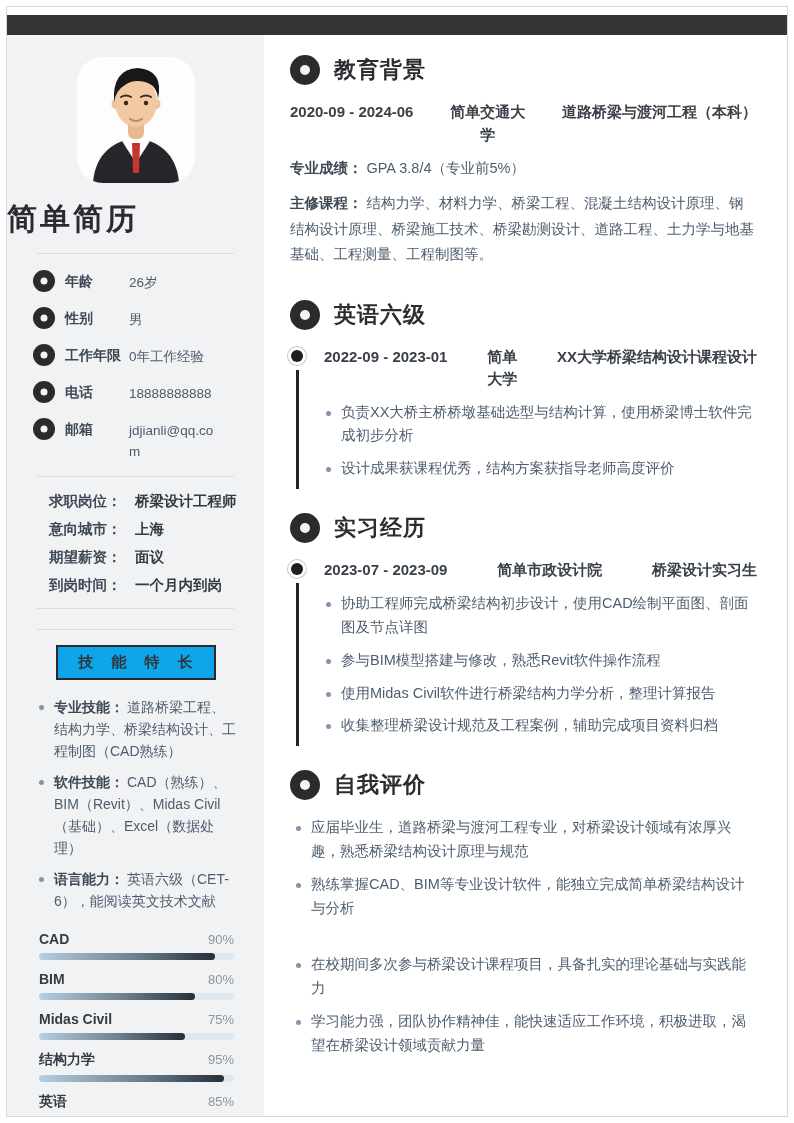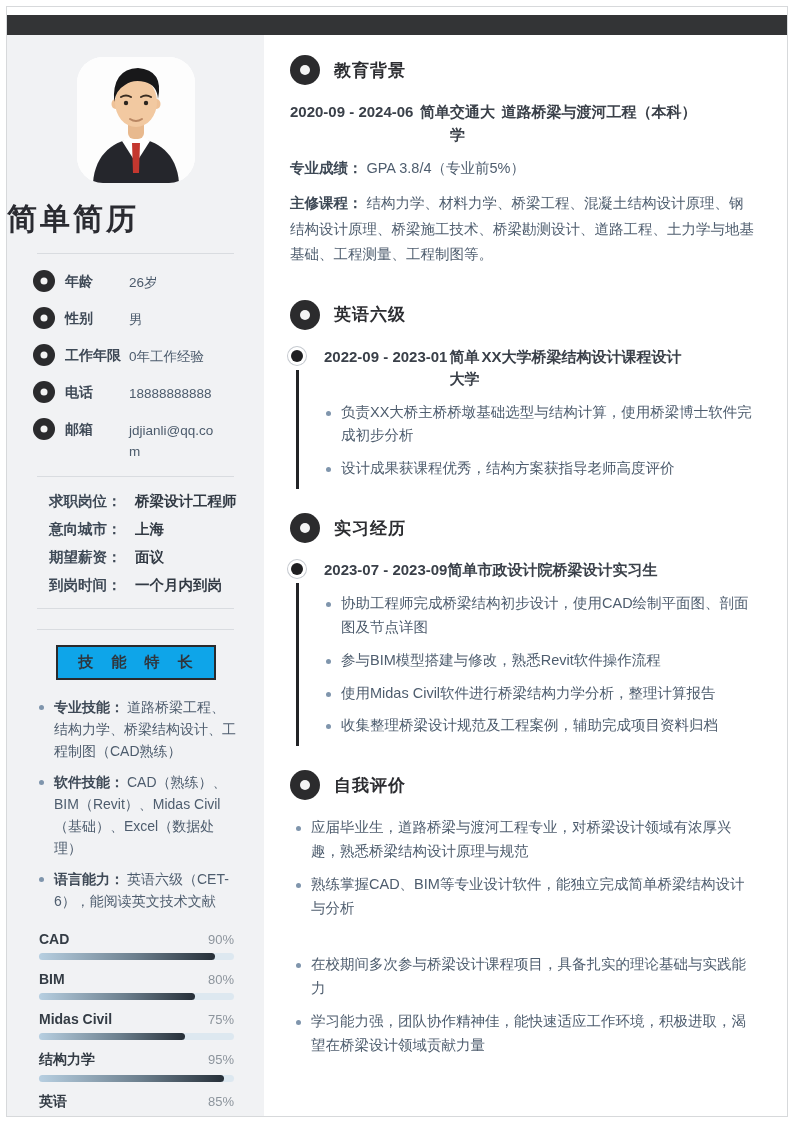--- a/index.html
+++ b/index.html
@@ -54,23 +54,23 @@
   .bar-head { display:flex; justify-content:space-between; align-items:baseline; margin-bottom:6px;text-align:right; }
   .bar-name { font-weight:bold; color:#343c45; font-size:14px; }
   .bar-pct { color:#8d959d; font-size:13px; }
   .bar-track { height:7px; background:#dde8f0; border-radius:4px; }
   .bar-fill { height:7px; border-radius:4px; background:linear-gradient(90deg,#b7cfe1 0%,#6c7f8d 55%,#262f38 100%); }
 
   
   .main { flex:1; padding:20px 30px 0 26px; overflow:hidden; }
   .sec { margin-bottom:32px; }
   .sec-head { display:flex; align-items:center; margin-bottom:16px; }
-  .sec-title { font-size:17px; font-weight:bold; color:#2c2d31; margin-left:14px; letter-spacing:1px; }
-
-  .entry-row { display:flex; font-weight:bold; color:#3a4049; font-size:15px; line-height:1.5; margin-bottom:10px; }
+  .sec-title { font-size:22px; font-weight:bold; color:#2c2d31; margin-left:14px; letter-spacing:1px; }
+
+  .entry-row { display:flex; justify-content:space-between; font-weight:bold; color:#3a4049; font-size:15px; line-height:1.5; margin-bottom:10px; }
   .entry-row .date { flex:0 0 auto; }
   .entry-row .org { text-align:center; }
   .org-edu { width:88px; }
   .org-proj { width:34px; }
   .entry-row .role { text-align:right; }
 
   .para { font-size:14.5px; color:#4e5d6e; line-height:1.75; margin-bottom:10px; }
   .para b { color:#3e4956; margin-right:4px; }
 
   .tl { position:relative; padding-left:34px; }

